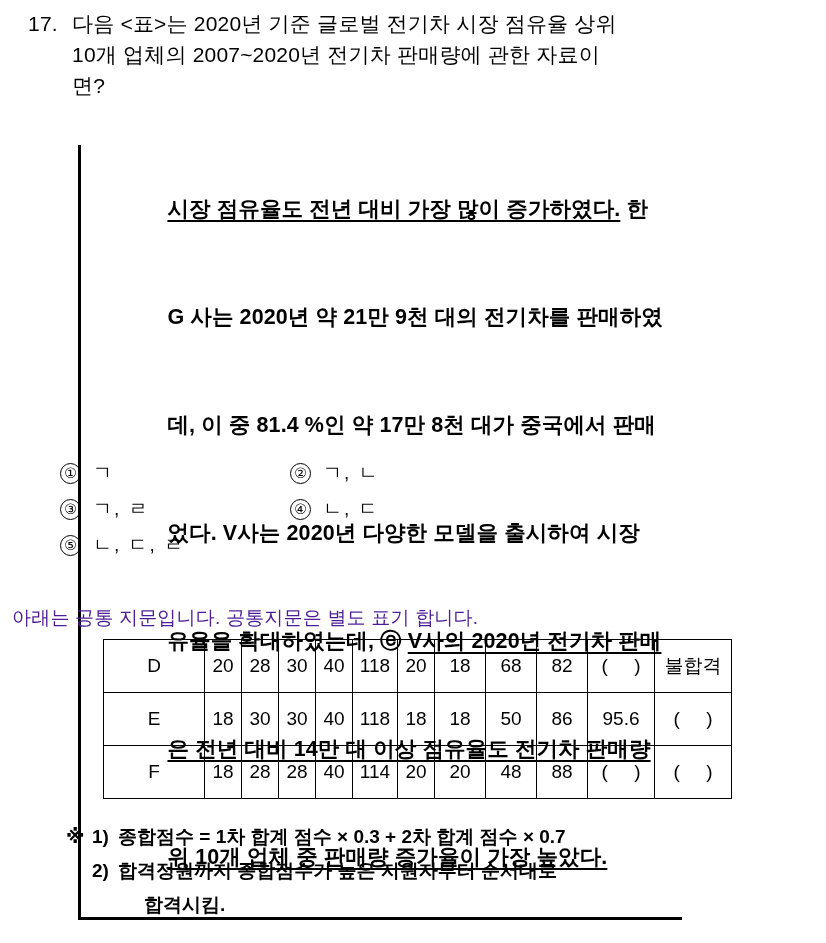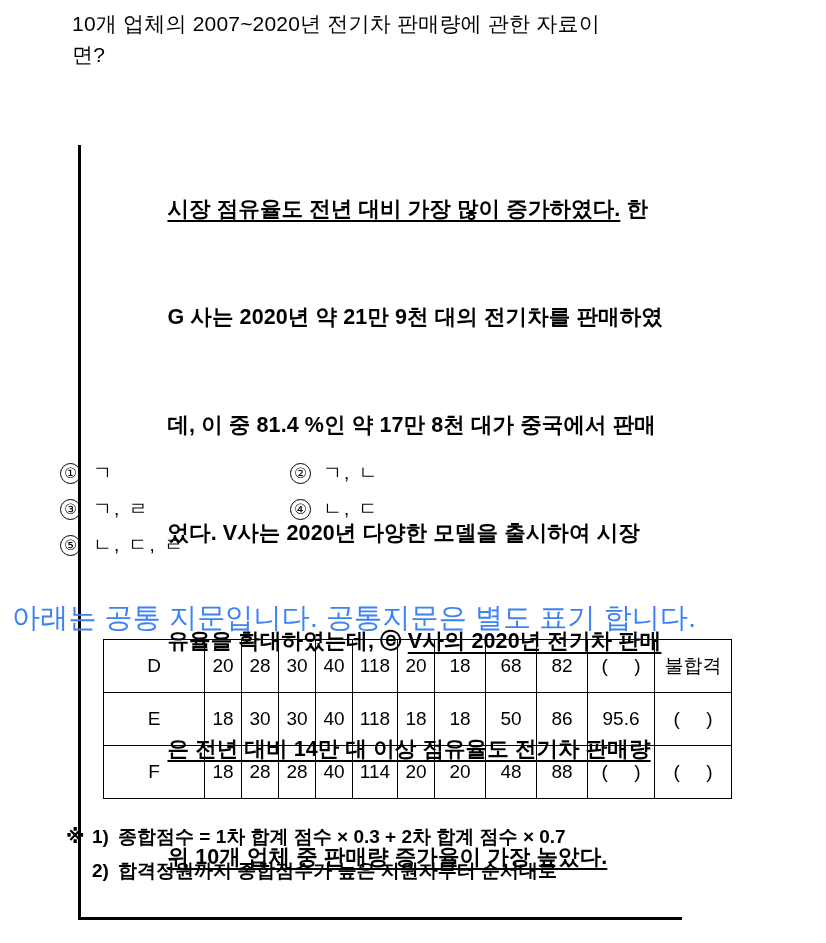--- a/index.html
+++ b/index.html
@@ -104,23 +104,23 @@
     line-height: 1;
     box-sizing: border-box;
   }
   .c-text { letter-spacing: 2px; font-size: 19px; }
 
   
   #common-note {
     position: absolute;
     left: 12px;
     top: 604px;
-    font-size: 28px;
+    font-size: 19px;
     line-height: 28px;
-    color: #3b82f6;
+    color: #4c1d95;
     white-space: pre;
     letter-spacing: 0.2px;
   }
 
   
   #score-table {
     position: absolute;
     left: 103px;
     top: 639px;
     width: 628px;
@@ -160,20 +160,24 @@
   }
   .fn-mark { width: 26px; flex: 0 0 26px; }
   .fn-idx  { width: 26px; flex: 0 0 26px; }
   .fn-text { flex: 1 1 auto; }
   .fn-cont { padding-left: 78px; }
 </style>
 </head>
 <body>
 
 <div id="question-block">
+  <div class="q-line">
+    <span class="q-num">17.</span>
+    <span class="q-text">다음 &lt;표&gt;는 2020년 기준 글로벌 전기차 시장 점유율 상위</span>
+  </div>
   <div class="q-line">
     <span class="q-indent"></span>
     <span class="q-text">10개 업체의 2007~2020년 전기차 판매량에 관한 자료이</span>
   </div>
   <div class="q-line">
     <span class="q-indent"></span>
     <span class="q-text">면?</span>
   </div>
 </div>
 
@@ -285,13 +289,16 @@
   <div class="fn-row">
     <span class="fn-mark">※</span>
     <span class="fn-idx">1)</span>
     <span class="fn-text">종합점수 = 1차 합계 점수 × 0.3 + 2차 합계 점수 × 0.7</span>
   </div>
   <div class="fn-row">
     <span class="fn-mark"></span>
     <span class="fn-idx">2)</span>
     <span class="fn-text">합격정원까지 종합점수가 높은 지원자부터 순서대로</span>
   </div>
+  <div class="fn-row fn-cont">
+    <span class="fn-text">합격시킴.</span>
+  </div>
 </div>
 
 </body></html>

